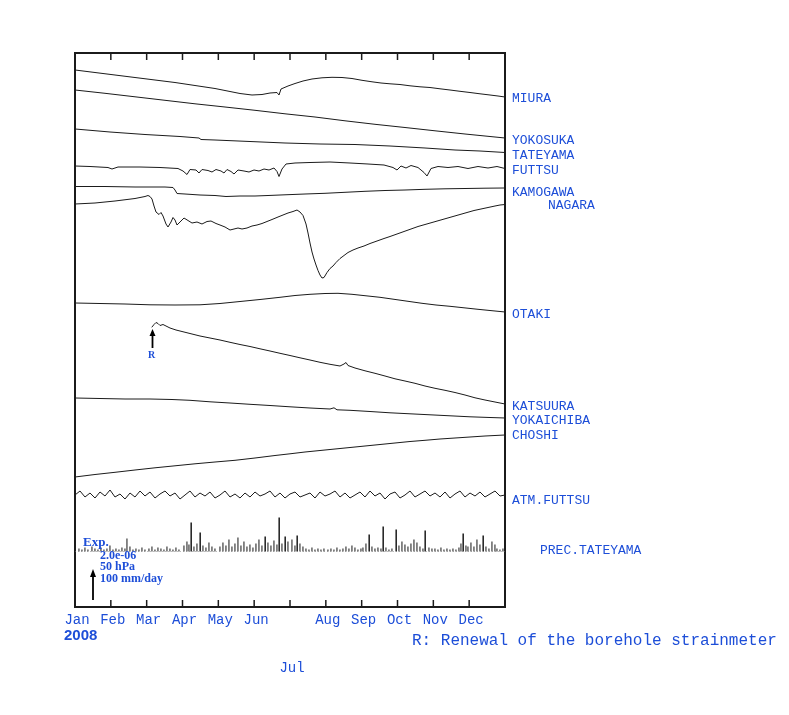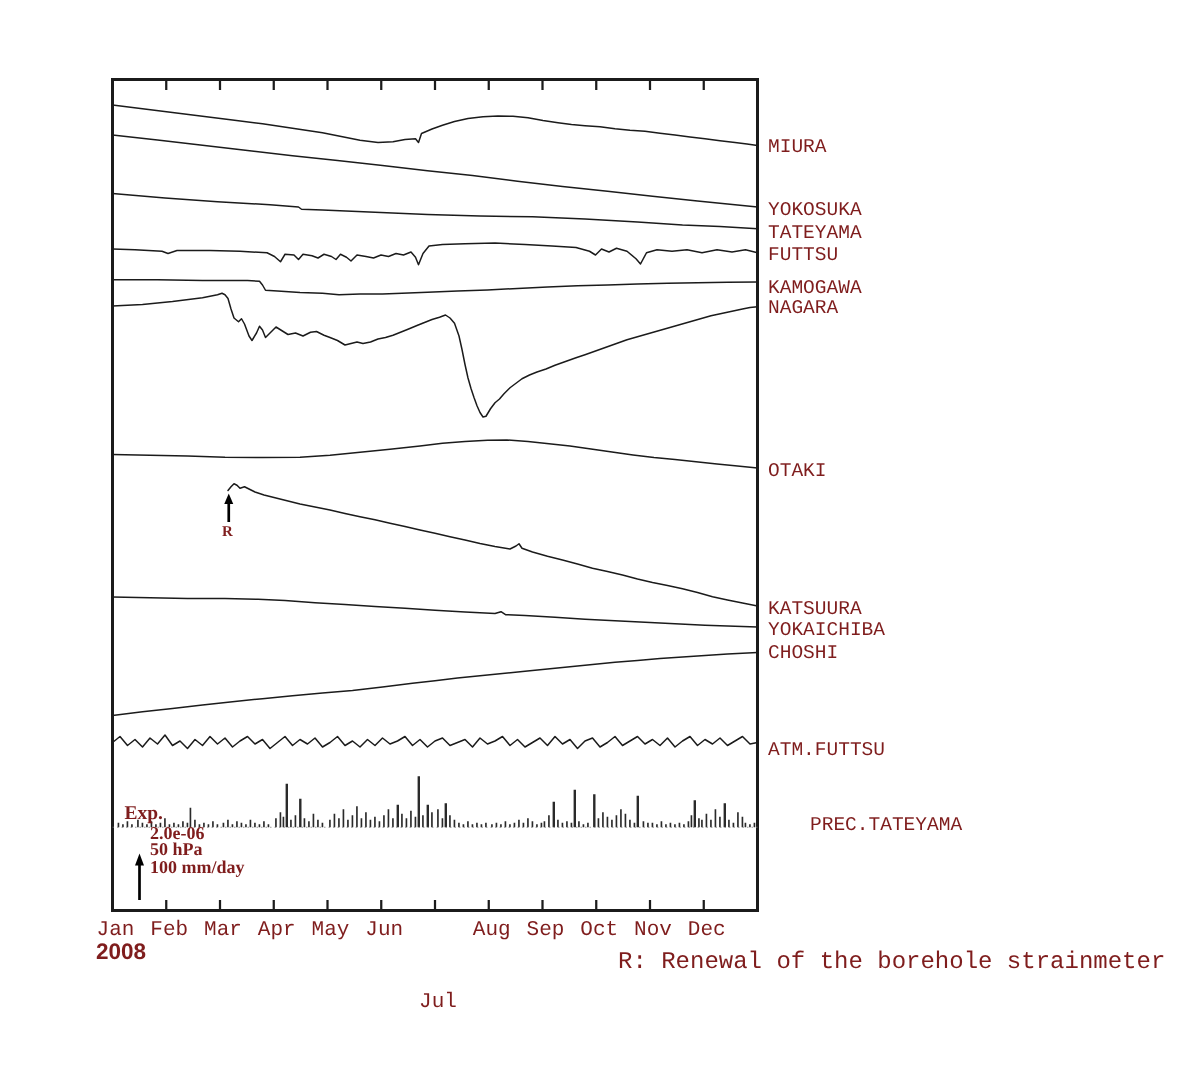--- a/index.html
+++ b/index.html
@@ -1,21 +1,21 @@
 <!DOCTYPE html>
 <html><head>
 <meta charset="utf-8">
 <style>
   html,body{margin:0;padding:0;background:#fff;}
   .figure{
     position:relative;
     width:789px;height:699px;
     background:#fff;
     font-family:"Liberation Mono","DejaVu Sans Mono",monospace;
-    color:#7f1d1d;
+    color:#1d4ed8;
     overflow:hidden;
   }
   #chart-svg{position:absolute;left:0;top:0;}
   .station-label{
     position:absolute;
     left:512px;
     transform:translateY(-50%);
     font-size:13px;
     letter-spacing:0px;
     white-space:nowrap;
@@ -246,21 +246,21 @@
       <line x1="93" y1="600" x2="93" y2="574" stroke="#000" stroke-width="1.8"></line>
       <polygon points="93,569 90,577 96,577" fill="#000"></polygon>
     </svg>
 
   <div id="station-labels">
       <div class="station-label" style="top: 98px;">MIURA</div>
       <div class="station-label" style="top: 140px;">YOKOSUKA</div>
       <div class="station-label" style="top: 155px;">TATEYAMA</div>
       <div class="station-label" style="top: 170px;">FUTTSU</div>
       <div class="station-label" style="top: 192px;">KAMOGAWA</div>
-      <div class="station-label" style="top: 205px;">NAGARA</div>
+      <div class="station-label" style="top: 205px; margin-left: 36px;">NAGARA</div>
       <div class="station-label" style="top: 314px;">OTAKI</div>
       <div class="station-label" style="top: 406px;">KATSUURA</div>
       <div class="station-label" style="top: 420px;">YOKAICHIBA</div>
       <div class="station-label" style="top: 435px;">CHOSHI</div>
       <div class="station-label" style="top: 500px;">ATM.FUTTSU</div>
       <div class="station-label" style="top: 550px; margin-left: 28px;">PREC.TATEYAMA</div>
     </div>
 
   <div id="month-labels">
       <div class="month-label" style="left: 77px;">Jan</div>

